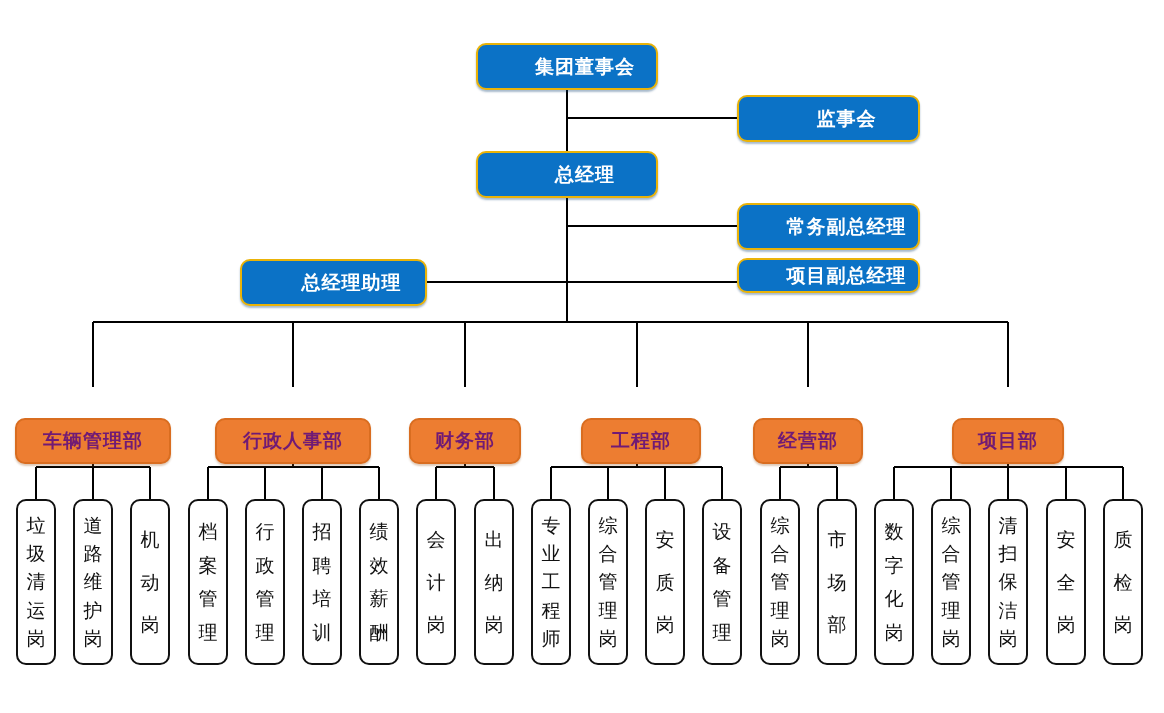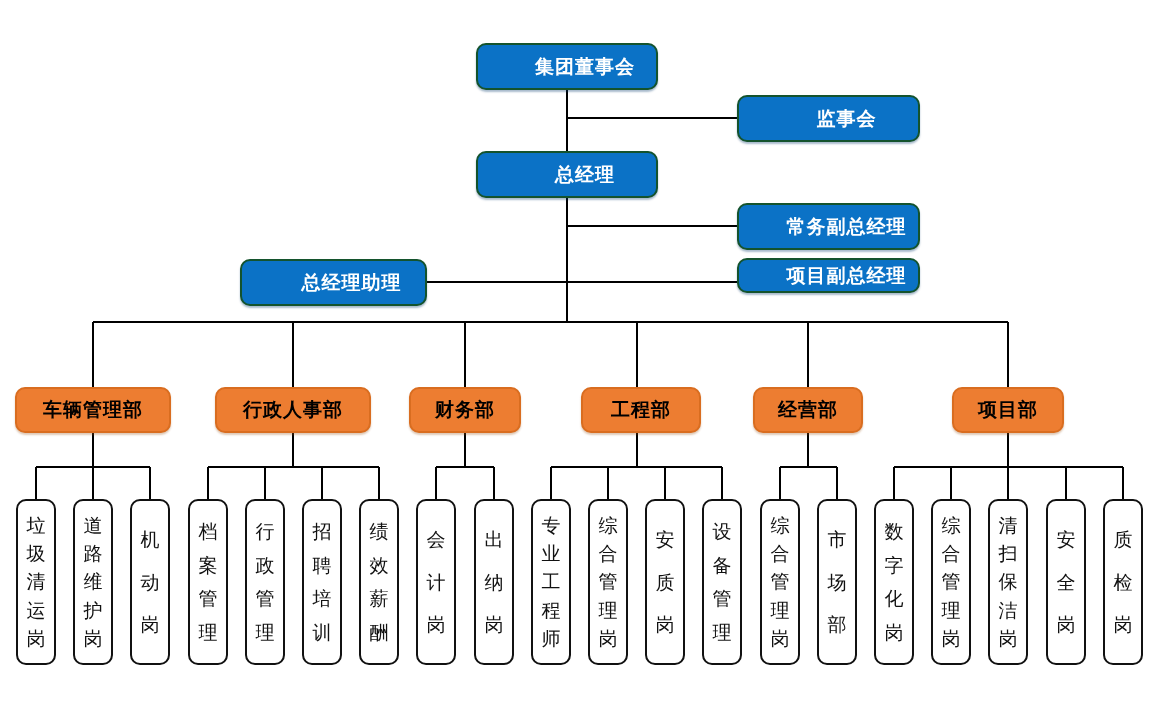--- a/index.html
+++ b/index.html
@@ -4,29 +4,30 @@
 <style>
   html,body{margin:0;padding:0;background:#ffffff;}
   .stage{
     position:relative;width:1164px;height:713px;background:#ffffff;overflow:hidden;
     font-family:"Liberation Sans",sans-serif;
   }
   .stage svg.connectors{position:absolute;left:0;top:0;z-index:0;}
   .box{position:absolute;z-index:2;display:flex;align-items:center;justify-content:center;
     box-sizing:border-box;text-align:center;}
   .box-blue{
-    background:#0B72C6;border:2px solid #14532d;border-radius:10px;
+    background:#0B72C6;border:2px solid #eab308;border-radius:10px;
     color:#ffffff;font-weight:bold;font-size:19px;letter-spacing:1px;
     box-shadow:0 2px 2px rgba(10,60,110,0.35);
     padding-left:36px;
   }
   .box-orange{
     background:#ED7D31;border:2px solid #D96D20;border-radius:10px;
-    color:#000000;font-weight:bold;font-size:19px;letter-spacing:1px;
+    color:#701a75;font-weight:bold;font-size:19px;letter-spacing:1px;
     box-shadow:0 2px 2px rgba(150,80,20,0.3);
+    margin-top:31px;
   }
   .box-post{
     background:#ffffff;border:2px solid #111111;border-radius:10px;
     color:#111111;font-size:19px;font-weight:500;
   }
   .vtext{display:flex;flex-direction:column;justify-content:space-evenly;align-items:center;
     height:100%;width:100%;padding:6px 0;box-sizing:border-box;}
   .vtext span{display:block;line-height:1;}
 </style>
 </head>

